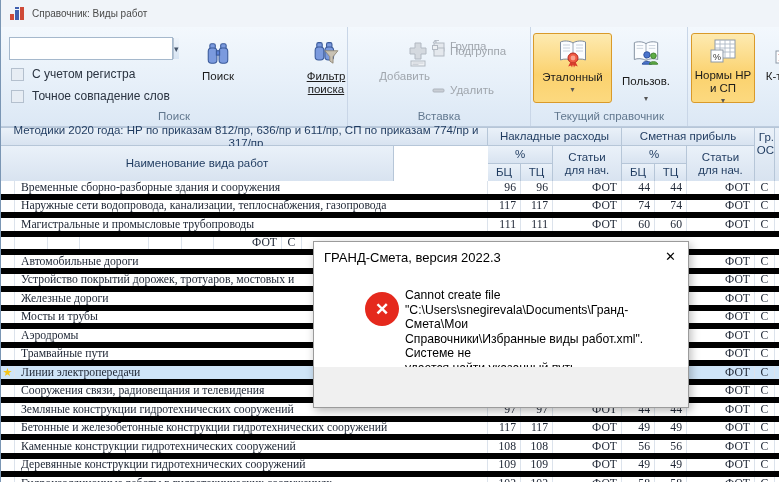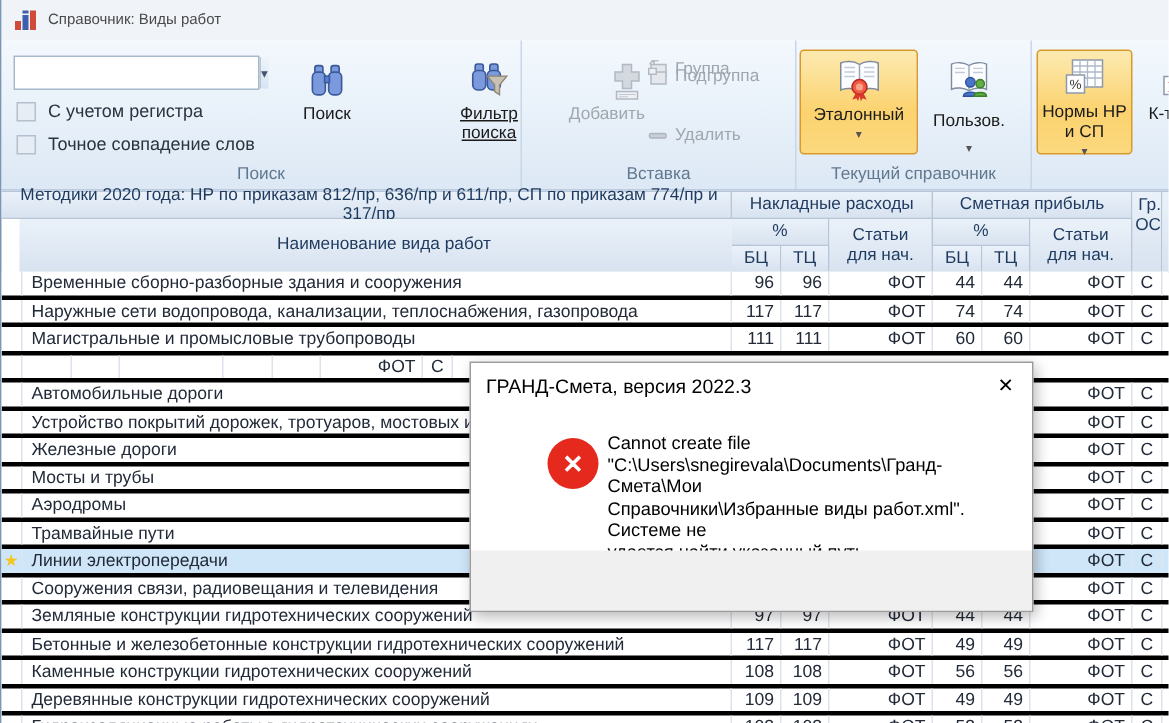--- a/index.html
+++ b/index.html
@@ -58,32 +58,32 @@
   
   .grid-header { position:absolute; left:0; top:127px; width:779px; height:54px;
     border-top:1px solid #b6c6d8; font-size:11.5px; color:#1e3a5f; }
   .hcell { position:absolute; background:linear-gradient(#eaf1f9,#d8e3f0);
     border-right:1px solid #b6c6d8; border-bottom:1px solid #b6c6d8;
     display:flex; align-items:center; justify-content:center; text-align:center; line-height:12.5px; }
   .h-methods { left:0; top:0; width:487px; height:18px; justify-content:flex-start; padding-left:4px; }
   .h-overhead{ left:487px; top:0; width:134px; height:18px; }
   .h-profit  { left:621px; top:0; width:133px; height:18px; }
   .h-gros    { left:754px; top:0; width:20px; height:54px; align-items:flex-start; padding-top:3px;text-align:right; }
-  .h-name    { left:12px; top:18px; width:487px; height:36px; }
+  .h-name    { left:0; top:18px; width:393px; height:36px; }
   .h-pct-nr  { left:487px; top:18px; width:65px; height:18px; }
   .h-art-nr  { left:552px; top:18px; width:69px; height:36px; padding:0 4px; }
   .h-bc-nr   { left:487px; top:36px; width:33px; height:18px; }
   .h-tc-nr   { left:520px; top:36px; width:32px; height:18px; }
   .h-pct-sp  { left:621px; top:18px; width:65px; height:18px; }
   .h-art-sp  { left:686px; top:18px; width:68px; height:36px; padding:0 4px; }
   .h-bc-sp   { left:621px; top:36px; width:33px; height:18px; }
   .h-tc-sp   { left:654px; top:36px; width:32px; height:18px; }
   .h-edge    { left:774px; top:0; width:5px; height:54px; border-right:none; }
   .grid-body { position:absolute; left:0; top:181px; width:779px; height:301px; overflow:hidden; background:#fff; }
-  .trow { display:flex; height:18.5px; border-bottom:3px solid #000000; font-size:11.7px; color:#222a38; }
+  .trow { display:flex; height:18.5px; border-bottom:6px solid #000000; font-size:11.7px; color:#222a38;font-family:Liberation Serif, serif; }
   .trow.selected .tcell { background:#cfe5f8; }
   .tcell { border-right:1px solid #dce3ec; display:flex; align-items:center; overflow:hidden; white-space:nowrap; }
   .c-ind { width:14px; justify-content:center; font-size:11px; color:#f5c518; }
   .c-name{ width:473px; padding-left:6px; }
   .c-n1 { width:33px; } .c-n2 { width:32px; } .c-a1 { width:69px; }
   .c-n3 { width:33px; } .c-n4 { width:32px; } .c-a2 { width:68px; }
   .num { justify-content:flex-end; padding-right:4px; }
   .c-gr { width:20px; justify-content:center; }
   .c-edge { width:5px; border-right:none; }
   

